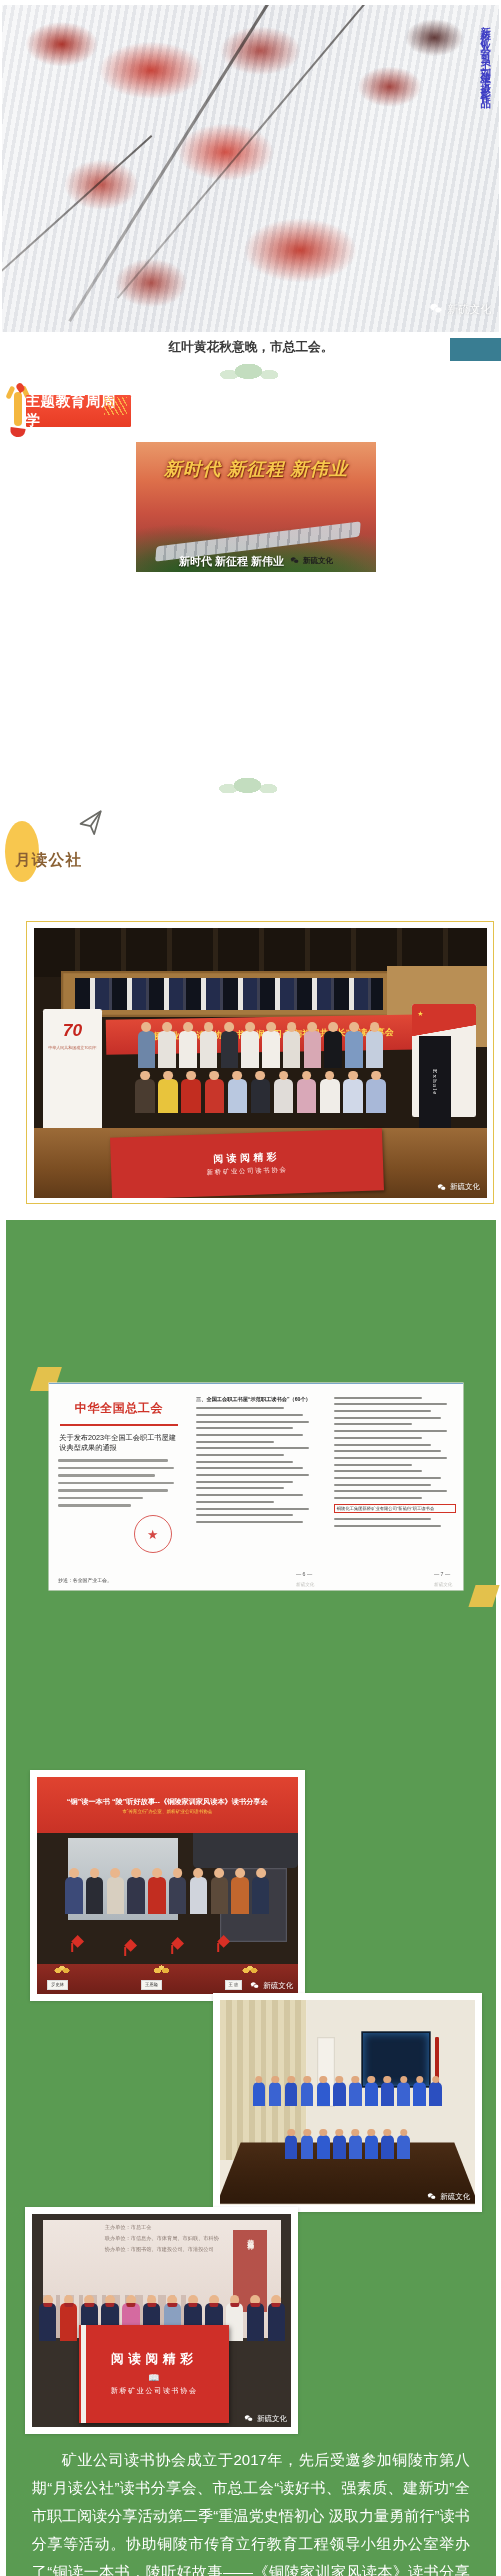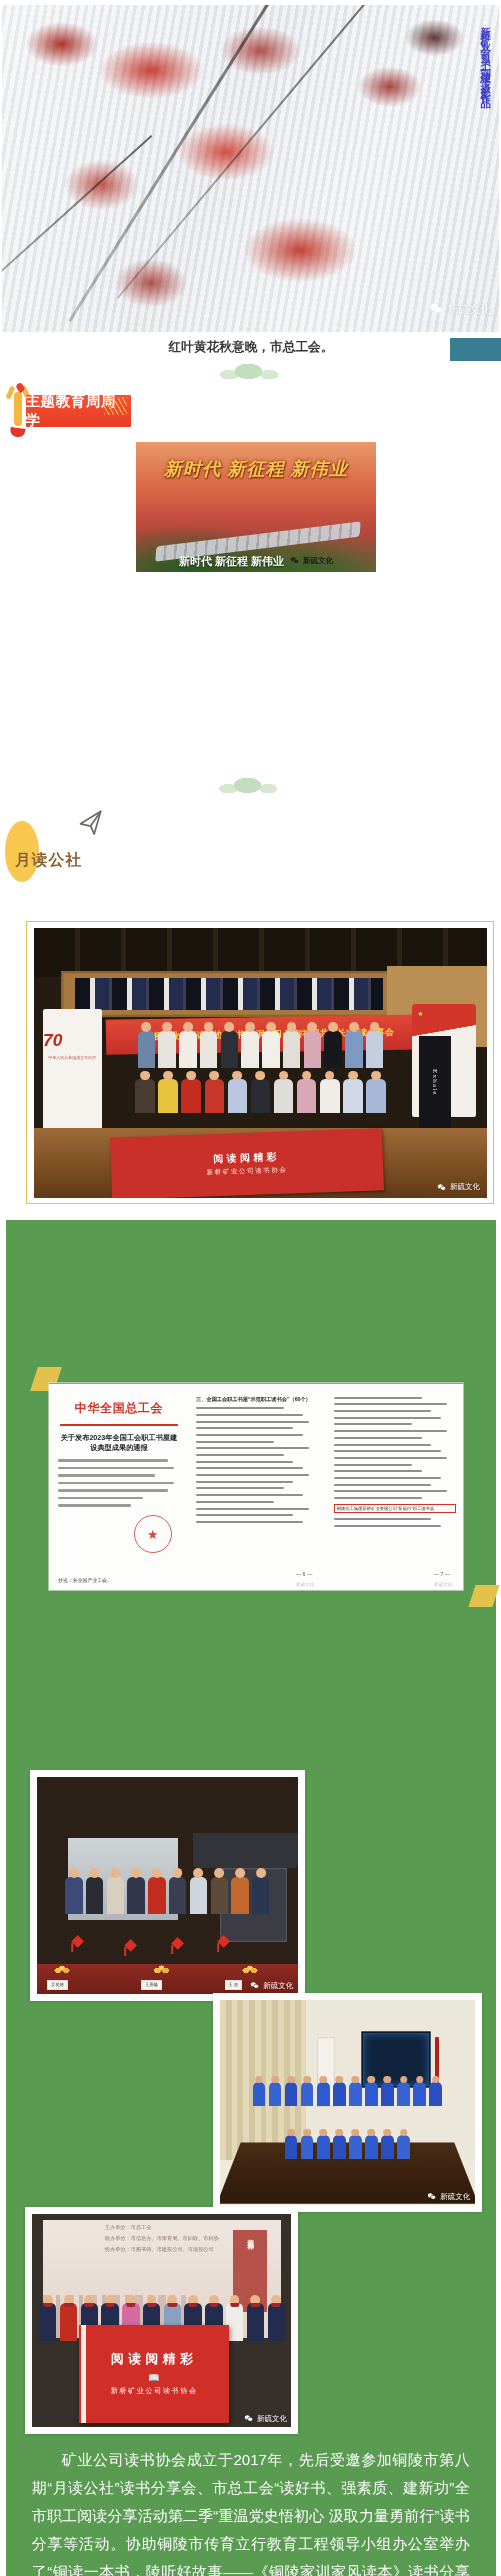--- a/index.html
+++ b/index.html
@@ -96,21 +96,21 @@
     background:repeating-linear-gradient(90deg,#1b140d 0 41px,#2e2317 41px 46px),#17110b;}
   .gp-shelf{position:absolute;left:6%;top:16%;width:74%;height:17%;background:#a5793f;
     box-shadow:inset 0 0 0 2.3px #8a6230;}
   .gp-shelf .books{position:absolute;left:4%;top:15%;width:92%;height:70%;
     background:repeating-linear-gradient(90deg,#10131c 0 15px,#e8e6e2 15px 19.7px,#232c4c 19.7px 34px,#3c3f52 34px 37px);}
   .gp-wallR{position:absolute;right:0;top:14%;width:22%;height:30%;background:#b98f55;}
   .gp-banner{position:absolute;left:16%;top:33%;width:72%;height:13%;transform:rotate(-1deg);
     background:linear-gradient(180deg,#e04836,#c52f28);display:flex;align-items:center;justify-content:center;}
   .gp-banner span{color:#ffd94e;font-size:8.7px;font-weight:bold;white-space:nowrap;}
   .gp-rollup{position:absolute;left:2%;top:30%;width:13%;height:48%;background:#f6f3ee;border-radius:2.3px;
-    display:flex;flex-direction:column;padding-top:21px;box-sizing:border-box;}
+    display:flex;flex-direction:column;align-items:center;padding-top:11px;box-sizing:border-box;}
   .gp-rollup .seventy{color:#c5251d;font-size:17.4px;font-weight:bold;font-style:italic;}
   .gp-rollup .tiny{color:#b0543f;font-size:4px;margin-top:3.5px;text-align:center;}
   .gp-rollupR{position:absolute;right:2.5%;top:28%;width:14%;height:42%;background:#f3efe9;border-radius:2.3px;overflow:hidden;}
   .gp-rollupR .flag{position:absolute;left:0;top:0;width:100%;height:34%;background:linear-gradient(170deg,#d2352a 65%,#f3efe9 66%);}
   .gp-rollupR .star{position:absolute;left:8%;top:6%;color:#ffd94e;font-size:7px;}
   .gp-sign{position:absolute;right:8%;top:40%;width:7%;height:34%;background:#15151a;display:flex;align-items:center;justify-content:center;}
   .gp-sign span{writing-mode:vertical-rl;color:#efefef;font-size:7px;letter-spacing:1.2px;font-family:"Liberation Serif","DejaVu Serif",serif;}
   .crowd{position:absolute;display:flex;justify-content:center;}
   .pp{position:relative;margin:0 1.7px;border-radius:5.2px 5.2px 0 0;background:var(--c,#7a8ab0);}
   .pp::before{content:"";position:absolute;top:-8.7px;left:50%;transform:translateX(-50%);width:9.8px;height:9.8px;border-radius:50%;background:#e9b68c;}
@@ -124,21 +124,21 @@
   .gp-flag .f2{color:#ffe9e6;font-size:6.4px;letter-spacing:1.7px;}
 
   
   .doc-accent{position:absolute;background:#e3c14c;}
   .doc-panel{position:absolute;left:43px;top:163px;width:414px;height:206px;background:#fdfdfc;
     box-shadow:0 0 0 0.6px #e4e4e2;display:flex;border-top:1.2px solid #7aa7c9;}
   .doc-col{flex:1;padding:8px 7px 4.6px 9.3px;position:relative;}
   .doc-org{color:#cf3328;font-size:12px;font-weight:bold;text-align:center;letter-spacing:0.6px;
     font-family:"Liberation Serif","DejaVu Serif",serif;margin-top:8px;}
   .doc-redline{height:1.7px;background:#cf3328;margin:7px 2.3px;}
-  .doc-title{color:#222;font-size:7.2px;font-weight:bold;text-align:center;line-height:10.4px;margin:5.8px 1.2px;}
+  .doc-title{color:#222;font-size:7.2px;font-weight:normal;text-align:left;line-height:10.4px;margin:5.8px 1.2px;}
   .doc-line{height:2.3px;background:#9a9a96;border-radius:1.2px;margin:5.2px 0;}
   .doc-line.w90{width:90%;} .doc-line.w80{width:80%;} .doc-line.w95{width:95%;} .doc-line.w70{width:70%;} .doc-line.w60{width:60%;}
   .doc-seal{position:absolute;right:15px;bottom:37px;width:36px;height:36px;border:1.4px solid rgba(205,40,35,.75);border-radius:50%;
     display:flex;align-items:center;justify-content:center;color:rgba(205,40,35,.85);font-size:12.7px;}
   .doc-cc{position:absolute;left:9.3px;bottom:7px;font-size:4.9px;color:#444;}
   .doc-head{font-size:5.2px;font-weight:bold;color:#222;margin:3.5px 0 4.6px;}
   .list-line{height:2px;background:#8f8f8b;border-radius:1.2px;margin:4.7px 0;}
   .ll-a{width:88%;} .ll-b{width:72%;} .ll-c{width:93%;} .ll-d{width:80%;} .ll-e{width:64%;}
   .doc-highlight{border:0.9px solid #d23326;padding:1.2px 1.7px;font-size:4.3px;color:#333;margin:2.3px 0;line-height:5.2px;}
   .doc-pageno{position:absolute;right:12.7px;bottom:12.7px;font-size:5.2px;color:#555;}
@@ -390,20 +390,24 @@
         <div class="list-line ll-d"></div>
           <div class="list-line ll-a"></div>
         <div class="doc-pageno">— 7 —</div>
         <div class="doc-wm">新硫文化</div>
       </div>
     </div>
 
 
     <div class="photo-card" style="left:24px;top:550px;width:275px;height:231px;">
       <div class="photo-inner pa">
+        <div class="pa-banner">
+          <span class="b1">“铜”读一本书 “陵”听好故事--《铜陵家训家风读本》读书分享会</span>
+          <span class="b2">市“传育立行”办公室、新桥矿业公司读书协会</span>
+        </div>
         <div class="pa-screen"></div>
         <div class="pa-eave"></div>
         <div class="pa-door"></div>
         <div class="crowd row-stand" style="left:2%;top:46%;width:96%;">
           <div class="pp" style="--c:#3c4a78"></div>
             <div class="pp" style="--c:#2a2c34"></div>
             <div class="pp" style="--c:#d8cfc0"></div>
           <div class="pp" style="--c:#33364a"></div>
             <div class="pp" style="--c:#c22d20"></div>
             <div class="pp" style="--c:#3a3e52"></div>

